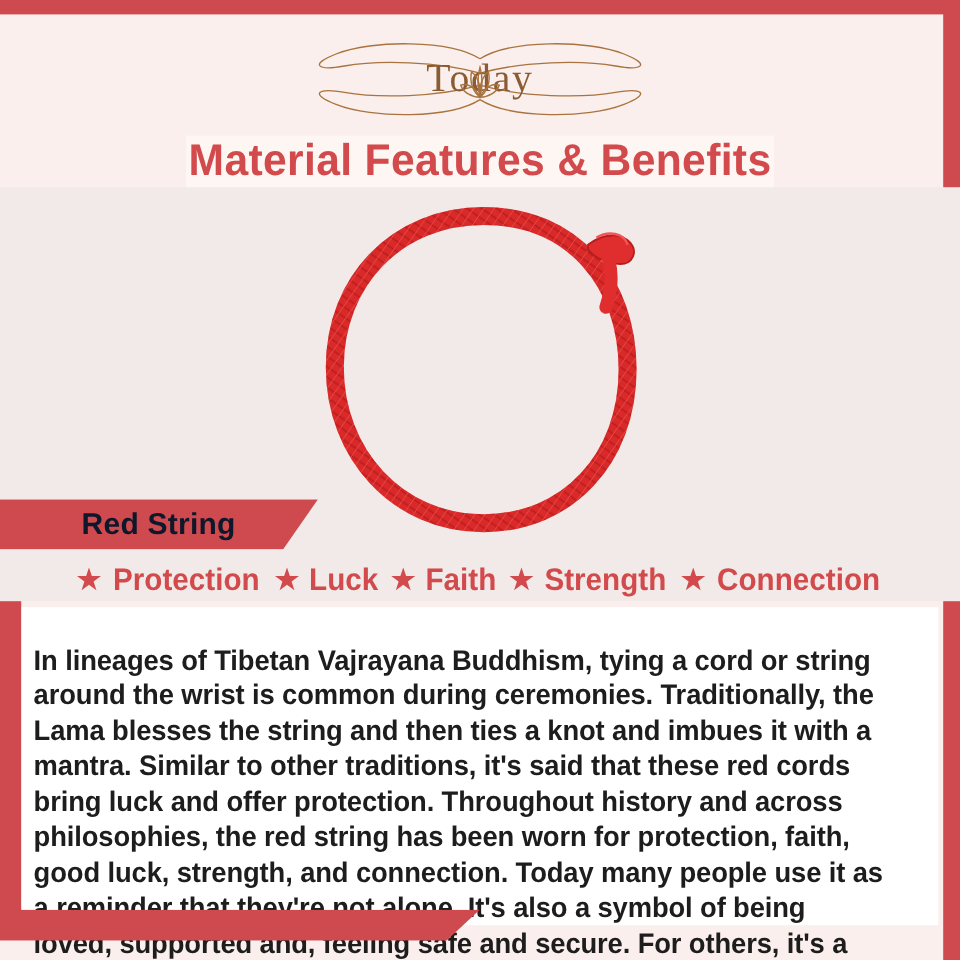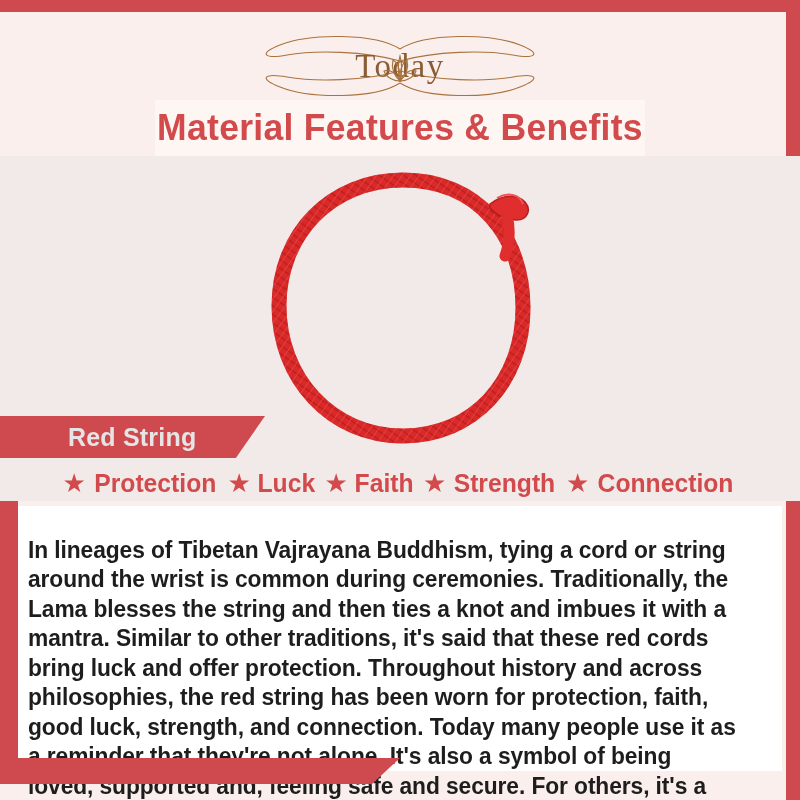--- a/index.html
+++ b/index.html
@@ -94,27 +94,26 @@
     position: absolute;
     left: 50%;
     top: 50%;
     transform: translate(-50%, -44%);
     z-index: 3;
   }
 
   
   .title-banner {
     position: absolute;
-    top: 100px;
+    top: 113px;
     left: 155px;
     width: 490px;
     height: 56px;
     background: #fdf6f3;
     display: flex;
-    align-items: center;
     justify-content: center;
   }
   .title-text {
     font-family: "Liberation Sans Narrow", "Liberation Sans", sans-serif;
     font-size: 37px;
     font-weight: bold;
     color: #d24a4c;
     letter-spacing: 0.3px;
     transform: scaleX(0.96);
     white-space: nowrap;
@@ -147,21 +146,21 @@
     background: #ce4a4e;
     clip-path: polygon(0 0, 100% 0, 89% 100%, 0 100%);
     display: flex;
     align-items: center;
   }
   .label-text {
     margin-left: 68px;
     font-family: "Liberation Sans Narrow", "Liberation Sans", sans-serif;
     font-size: 25px;
     font-weight: bold;
-    color: #e5e5e5;
+    color: #0f172a;
     letter-spacing: 0.2px;
     white-space: nowrap;
   }
 
   
   .benefits-row {
     position: absolute;
     top: 464px;
     left: 0;
     width: 800px;

